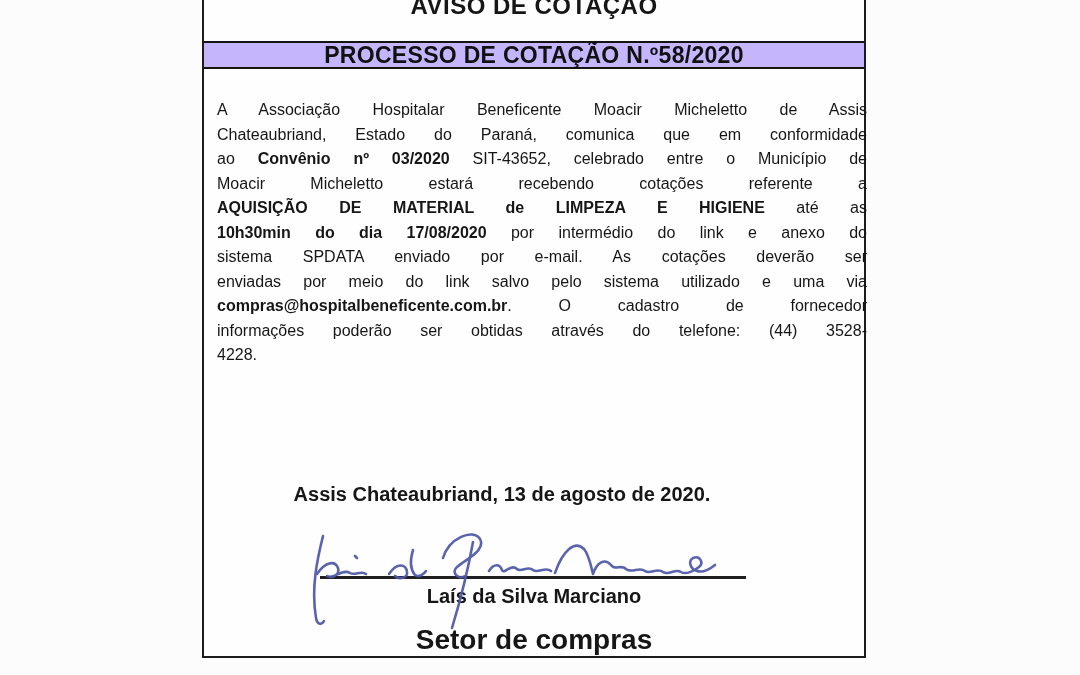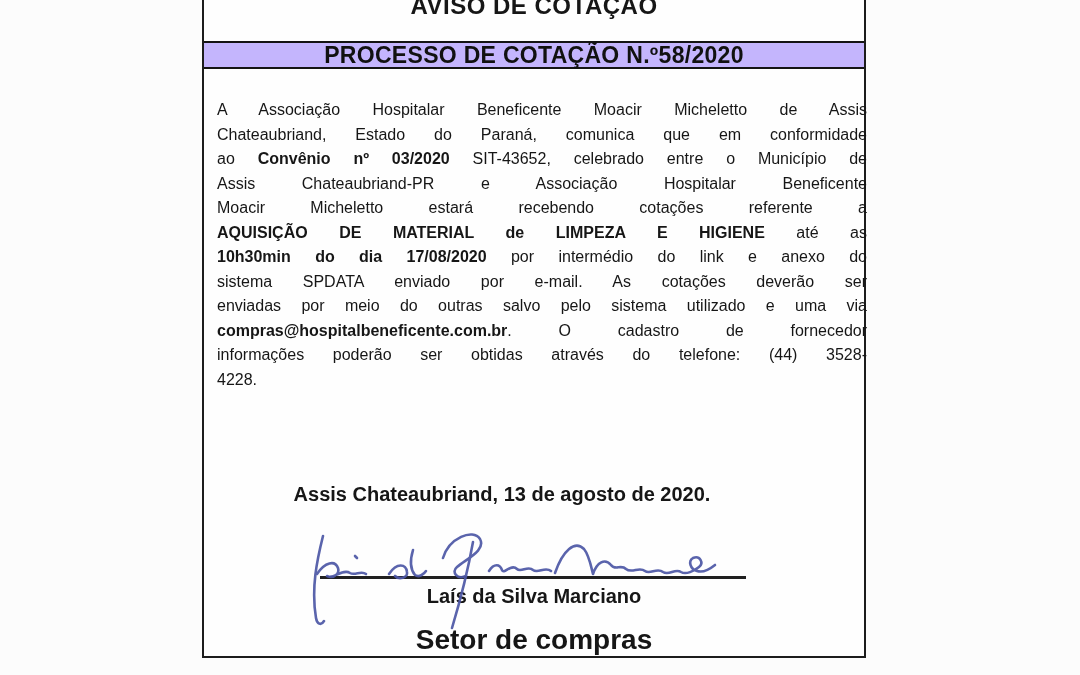--- a/index.html
+++ b/index.html
@@ -111,26 +111,25 @@
 <div class="doc-box">
 
   <div class="doc-title">AVISO DE COTAÇÃO</div>
 
   <div class="process-banner">PROCESSO DE COTAÇÃO N.º58/2020</div>
 
   <div class="body-text">
       <div class="body-line"><span>A Associação Hospitalar Beneficente Moacir Micheletto de Assis</span></div>
       <div class="body-line"><span>Chateaubriand, Estado do Paraná, comunica que em conformidade</span></div>
       <div class="body-line"><span>ao </span><span class="b">Convênio nº 03/2020</span><span> SIT-43652, celebrado entre o Município de</span></div>
-      <div class="body-line"><span>Assis Chateaubriand-PR e Associação Hospitalar Beneficente</span></div>
       <div class="body-line"><span>Moacir Micheletto estará recebendo cotações referente a</span></div>
       <div class="body-line"><span class="b">AQUISIÇÃO DE MATERIAL de LIMPEZA E HIGIENE</span><span> até as</span></div>
       <div class="body-line"><span class="b">10h30min do dia 17/08/2020</span><span> por intermédio do link e anexo do</span></div>
       <div class="body-line"><span>sistema SPDATA enviado por e-mail. As cotações deverão ser</span></div>
-      <div class="body-line"><span>enviadas por meio do outras salvo pelo sistema utilizado e uma via</span></div>
+      <div class="body-line"><span>enviadas por meio do link salvo pelo sistema utilizado e uma via</span></div>
       <div class="body-line"><span class="b">compras@hospitalbeneficente.com.br</span><span>. O cadastro de fornecedor</span></div>
       <div class="body-line"><span>informações poderão ser obtidas através do telefone: (44) 3528-</span></div>
       <div class="body-line last"><span>4228.</span></div>
     </div>
 
   <div class="date-line">Assis Chateaubriand, 13 de agosto de 2020.</div>
 
   <div class="sig-line"></div>
 
   <svg class="signature-svg" viewBox="0 0 440 112">

